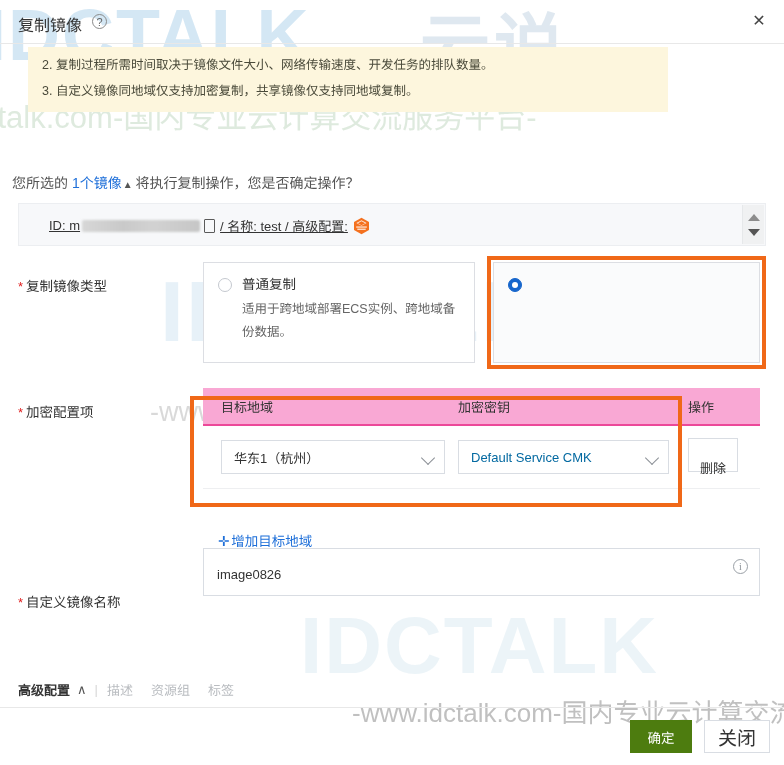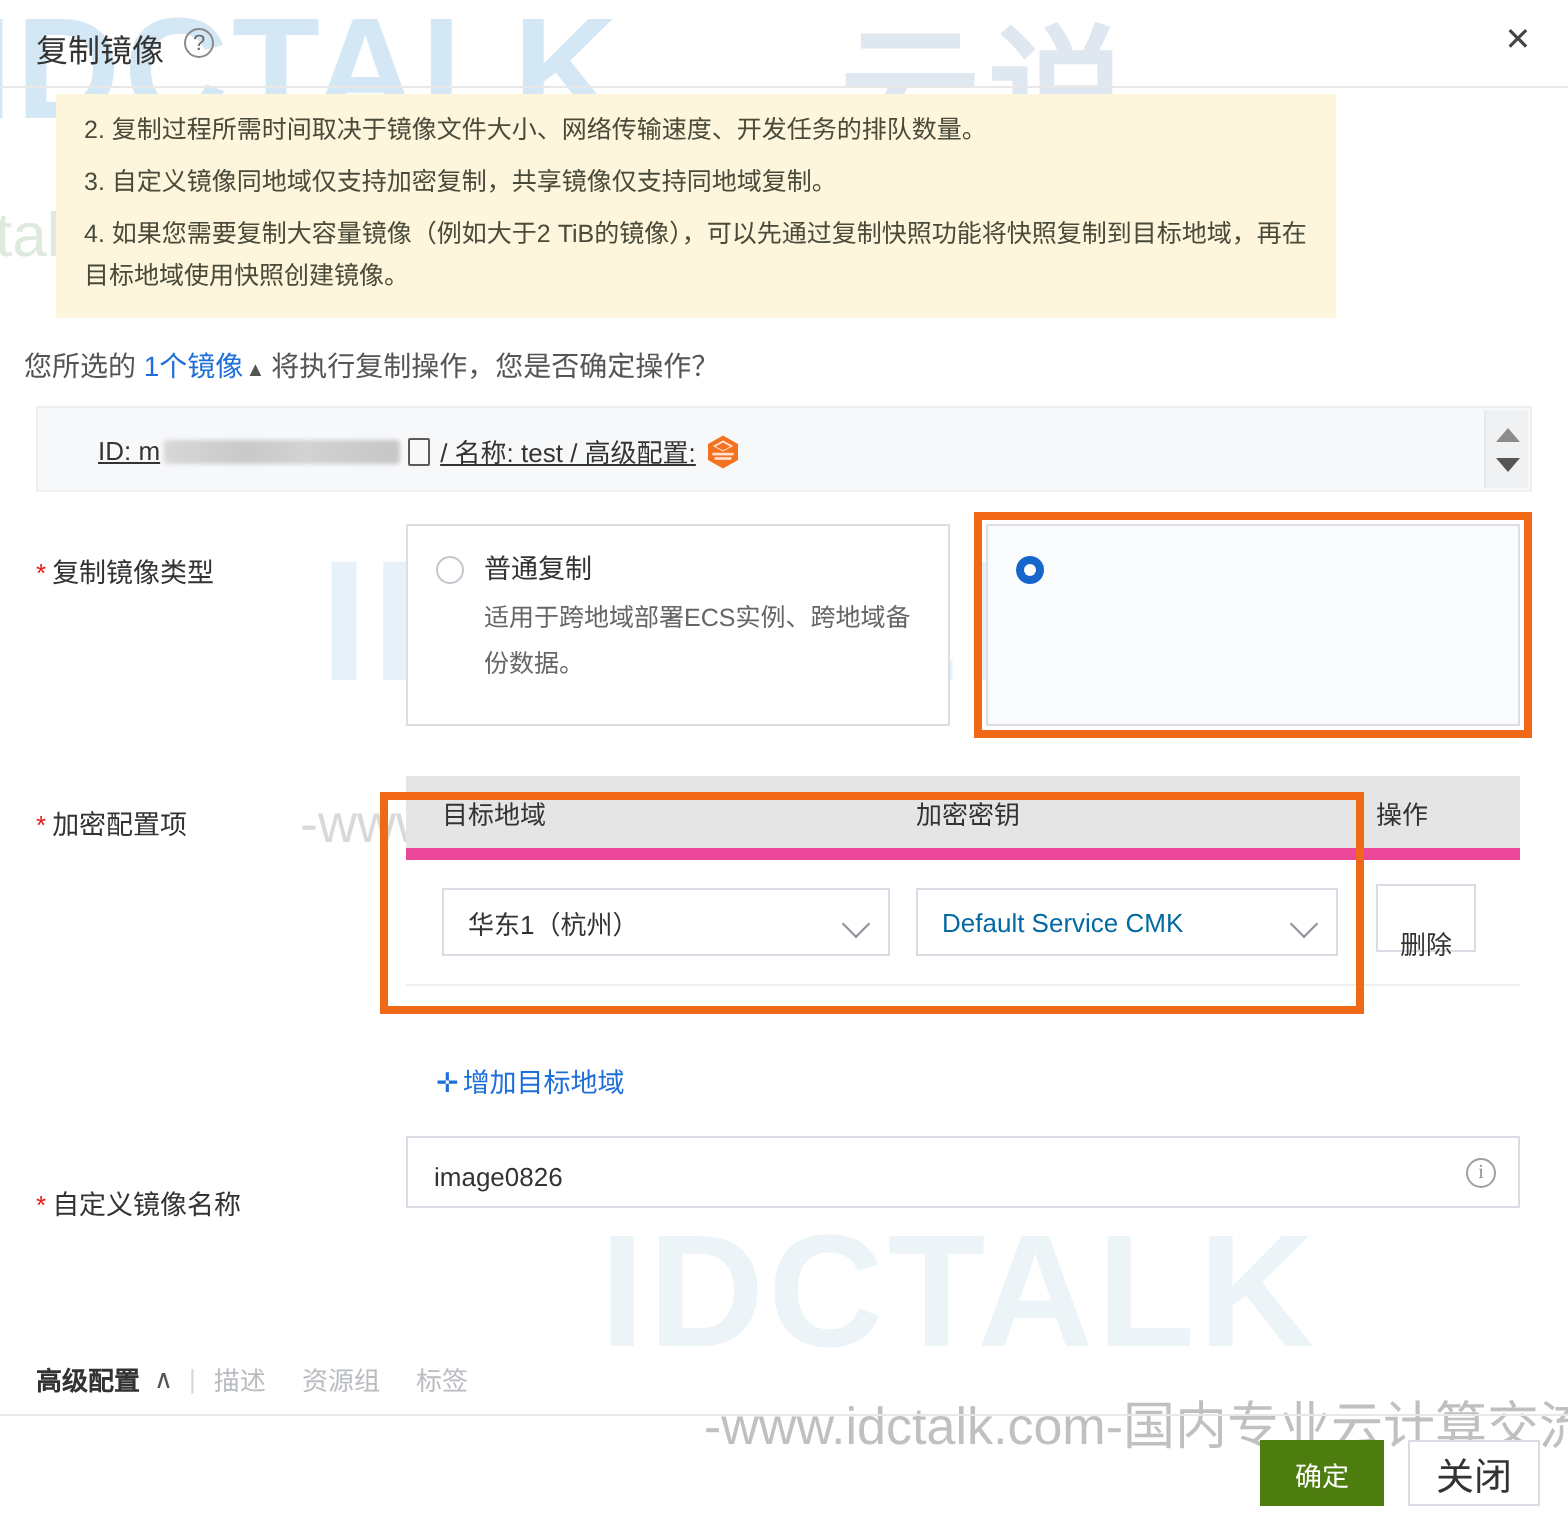--- a/index.html
+++ b/index.html
@@ -277,24 +277,24 @@
   
   .enc-table {
     position: absolute;
     left: 203px;
     top: 388px;
     width: 557px;
     z-index: 10;
   }
   .enc-thead {
     display: flex;
-    background: #e5e5e5;
+    background: #f9a8d4;
     height: 36px;
     align-items: center;
-    border-bottom: 6px solid #ec4899;
+    border-bottom: 2px solid #ec4899;
     justify-content: space-between;
   }
   .th-region { width: 255px; padding-left: 18px; box-sizing: border-box; font-size: 13px; color: #333; }
   .th-key    { width: 230px; box-sizing: border-box; font-size: 13px; color: #333; }
   .th-act    { width: 72px; box-sizing: border-box; font-size: 13px; color: #333; }
   .enc-tbody {
     display: flex;
     align-items: center;
     height: 62px;
     background: #ffffff;
@@ -359,23 +359,23 @@
     color: #1e6fd9;
     cursor: pointer;
     z-index: 10;
   }
   .plus { font-weight: bold; margin-right: 2px; }
 
   
   .name-input {
     position: absolute;
     left: 203px;
-    top: 568px;
+    top: 548px;
     width: 557px;
-    height: 36px;
+    height: 48px;
     border: 1px solid #d9dde3;
     background: #ffffff;
     box-sizing: border-box;
     display: flex;
     align-items: center;
     padding: 4px 34px 0 13px;
     font-size: 13px;
     color: #333333;
     z-index: 10;
     cursor: text;
@@ -466,21 +466,20 @@
 
 <div class="dialog-header">
   <div class="dialog-title">复制镜像</div>
   <div class="help-icon">?</div>
   <div class="close-x">✕</div>
 </div>
 
 <div class="notice">
   <p>2. 复制过程所需时间取决于镜像文件大小、网络传输速度、开发任务的排队数量。</p>
   <p>3. 自定义镜像同地域仅支持加密复制，共享镜像仅支持同地域复制。</p>
-  <p>4. 如果您需要复制大容量镜像（例如大于2 TiB的镜像），可以先通过复制快照功能将快照复制到目标地域，再在目标地域使用快照创建镜像。</p>
 </div>
 
 <div class="sel-summary">
   <span>您所选的</span>
   <span class="sel-count">1个镜像</span><span class="caret-up">▲</span><span>将执行复制操作，您是否确定操作？</span>
 </div>
 
 <div class="image-row">
   <div class="image-row-inner">
     <span>ID: m</span>

